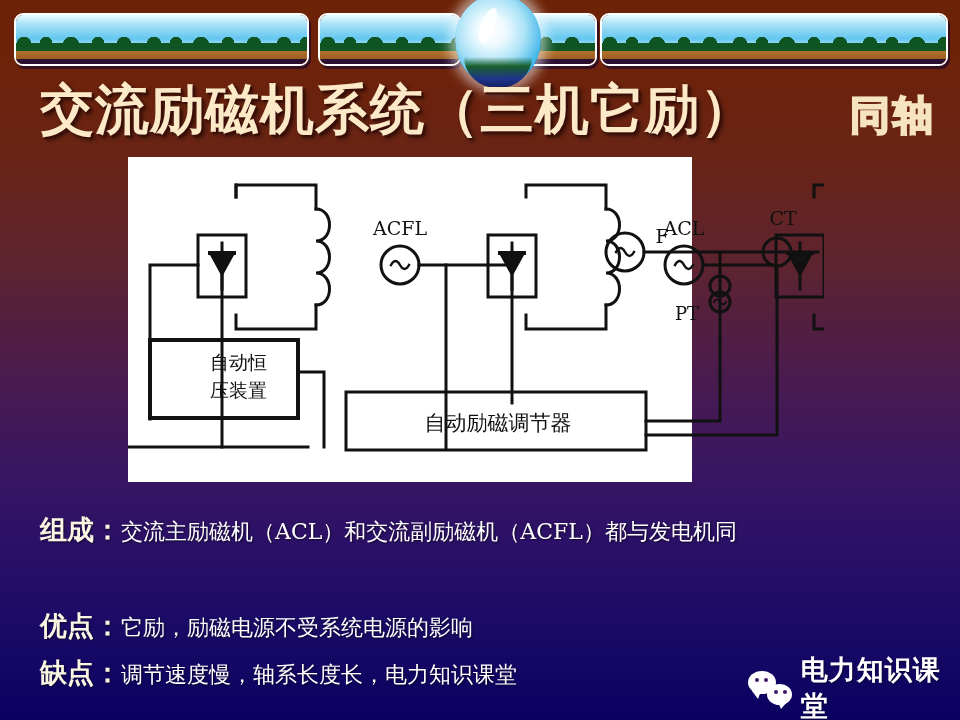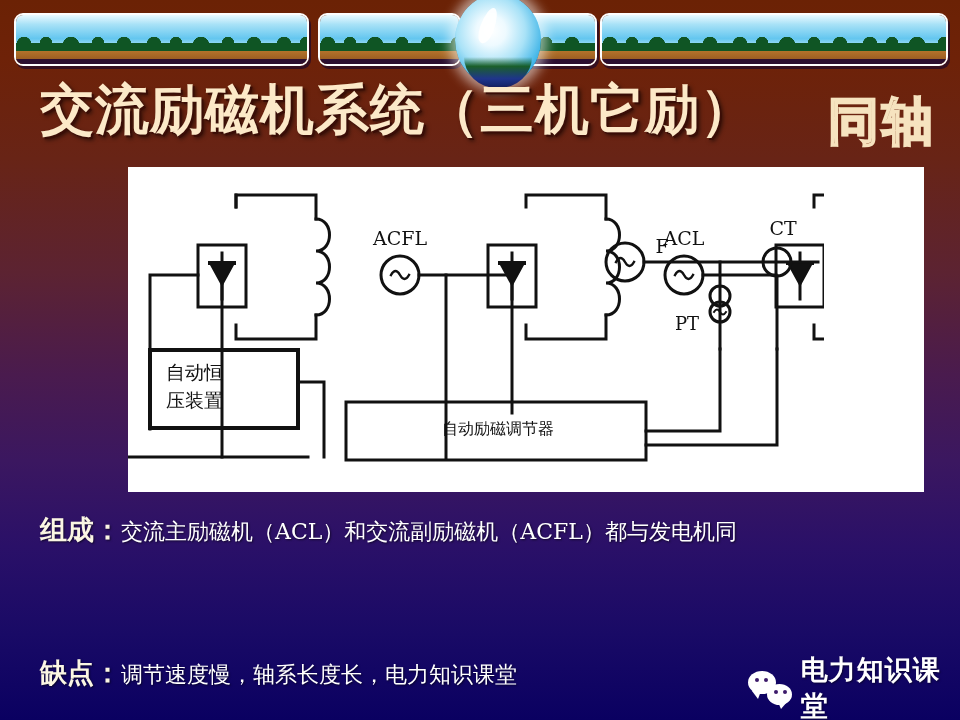--- a/index.html
+++ b/index.html
@@ -87,29 +87,29 @@
     position:absolute;left:40px;top:74px;
     font-family:"DejaVu Serif","Liberation Serif",serif;
     font-size:54px;font-weight:700;letter-spacing:1px;
     color:#fce9c8;
     text-shadow:2px 2px 0 #3a0d06, 3px 3px 4px rgba(0,0,0,.6);
     white-space:nowrap;
   }
   #coax{
     position:absolute;right:24px;top:88px;
     font-family:"DejaVu Sans","Liberation Sans",sans-serif;
-    font-size:51px;font-weight:700;letter-spacing:3px;
+    font-size:40px;font-weight:700;letter-spacing:3px;
     color:#6b2205;
     -webkit-text-stroke:2px #f6e3bf;
     text-shadow:0 0 1px #f6e3bf;
   }
 
   
   #diagram{
-    position:absolute;left:128px;top:167px;width:796px;height:325px;
+    position:absolute;left:128px;top:157px;width:564px;height:325px;
     background:#ffffff;
   }
   #diagram svg{display:block;}
 
   
   .para{
     position:absolute;color:#ffffff;
     font-family:"DejaVu Serif","Liberation Serif",serif;
     text-shadow:1px 1px 2px rgba(0,0,0,.6);
     white-space:nowrap;
@@ -275,33 +275,36 @@
         <path d="M-8,110 L-8,290 L180,290"></path>
         <path d="M170,215 L196,215 L196,290"></path>
 
         <rect x="218" y="235" width="300" height="58" stroke-width="3"></rect>
         <path d="M518,264 L592,264 L592,182"></path>
         <path d="M518,278 L649,278 L649,182"></path>
 
       </g>
     </svg>
 
-    <div style="position:absolute;left:38px;top:192px;width:145px;
+    <div style="position:absolute;left:38px;top:192px;width:145px;text-align:center;
                 font-family:'DejaVu Sans','Liberation Sans',sans-serif;font-size:19px;color:#111;line-height:1.45;">
       <div>自动恒</div>
       <div>压装置</div>
     </div>
     <div style="position:absolute;left:222px;top:252px;width:296px;text-align:center;
-                font-family:Liberation Mono, monospace;font-size:16px;color:#111;">自动励磁调节器</div>
+                font-family:Liberation Mono, monospace;font-size:21px;color:#111;">自动励磁调节器</div>
   </div>
 
   <div class="para" id="p1">
     <span class="lead-inline">组成：</span><span class="txt-inline">交流主励磁机（ACL）和交流副励磁机（ACFL）都与发电机同</span>
   </div>
 
+  <div class="para" id="p2">
+    <span class="lead-inline">优点：</span><span class="txt-inline">它励，励磁电源不受系统电源的影响</span>
+  </div>
 
   <div class="para" id="p3">
     <span class="lead-inline">缺点：</span><span class="txt-inline">调节速度慢，轴系长度长，电力知识课堂</span>
   </div>
 
   <div id="wechat">
     <div class="wxicon">
       <div class="b1"></div>
       <div class="b2"></div>
       <div class="e e1"></div>

